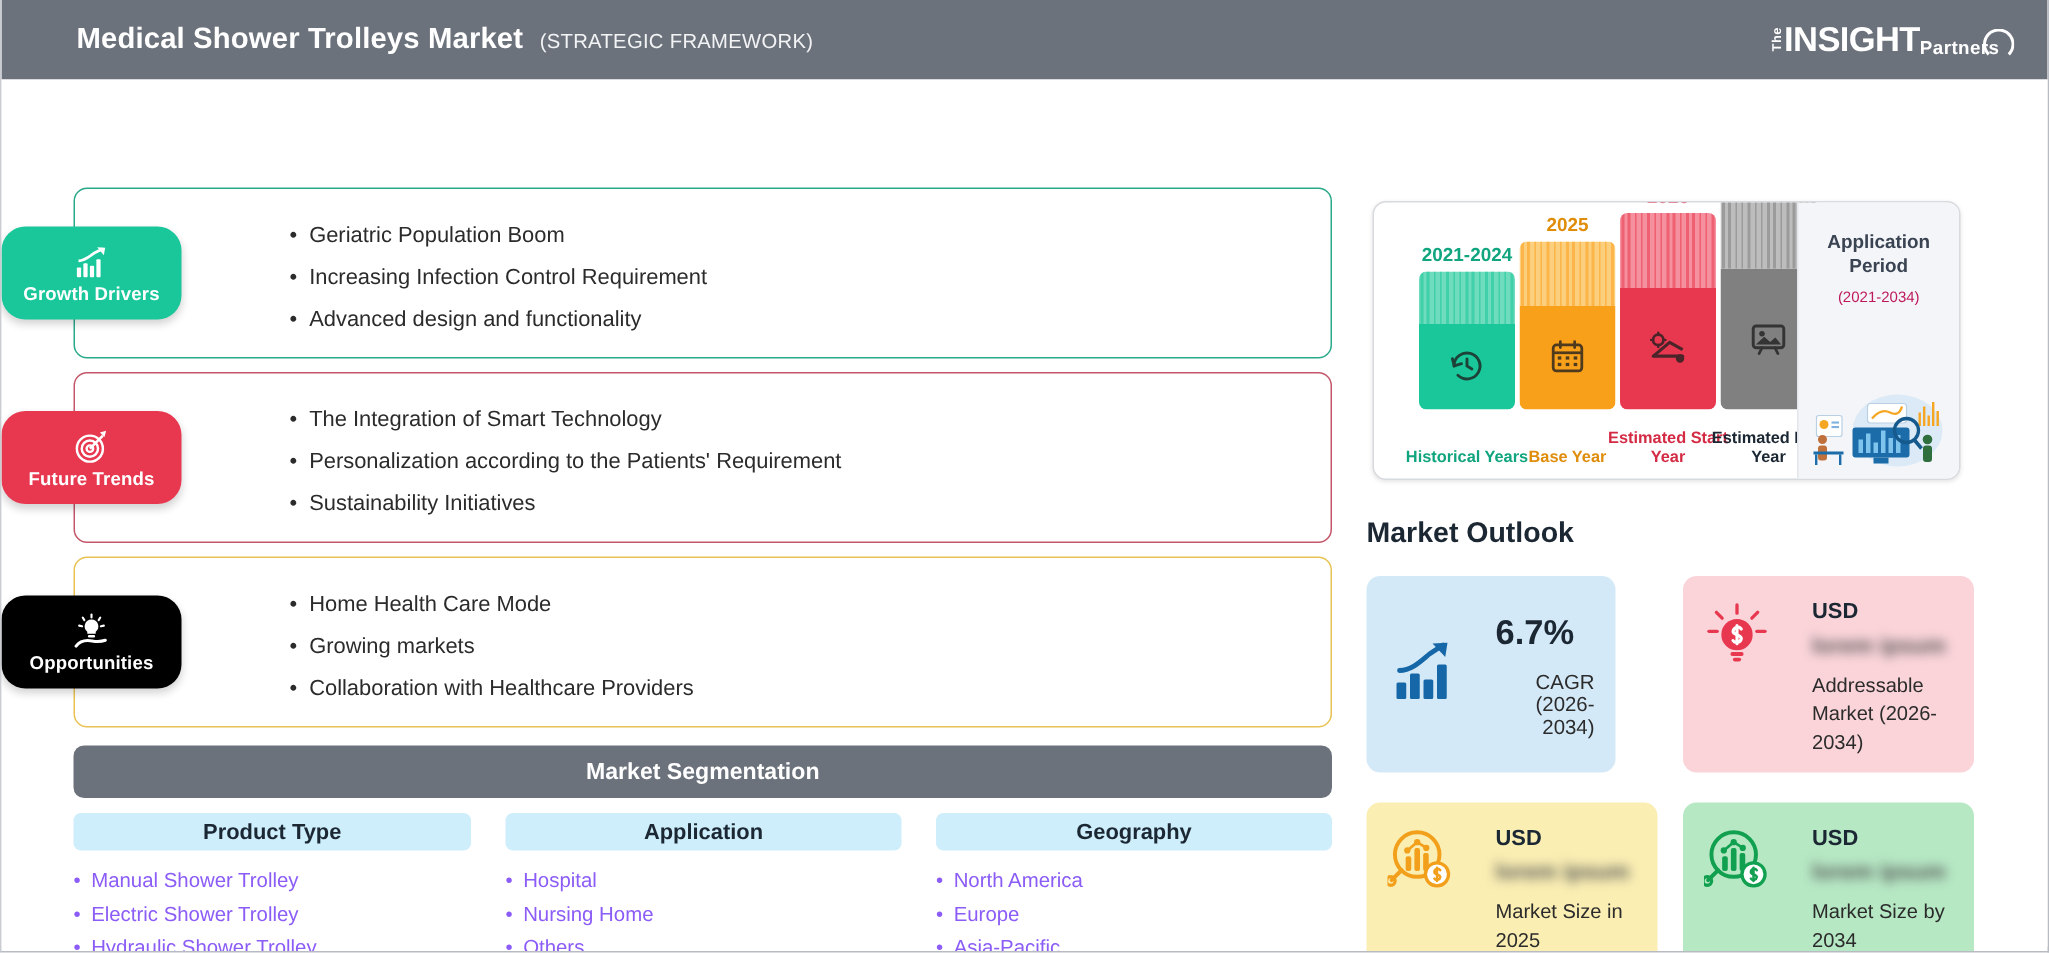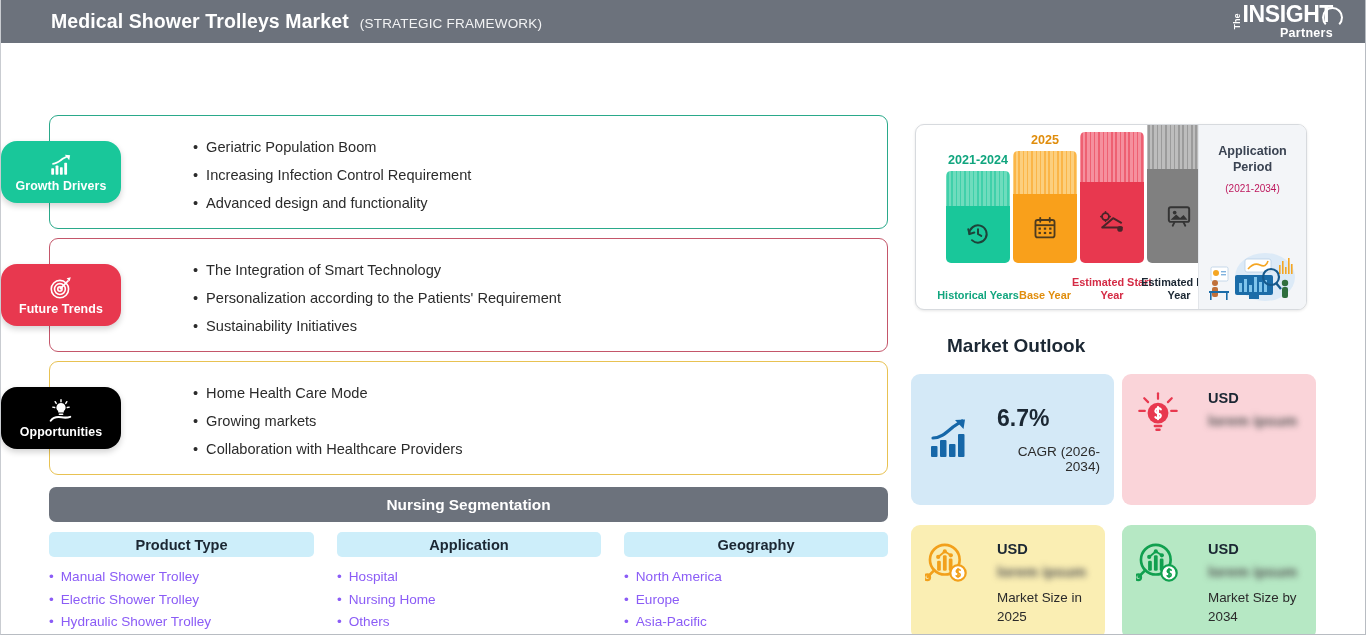--- a/index.html
+++ b/index.html
@@ -9,35 +9,35 @@
     background:#ffffff;
     color:#222;
     overflow:hidden;
     border-right:1px solid #b8bcc2;
     border-bottom:1px solid #b8bcc2;
     border-left:1px solid #c9ccd1;
   }
 
   
   .header {
-    height:43px; background:#6c727c;
+    height:53px; background:#6c727c;
     display:flex; align-items:center; justify-content:space-between;
     padding:0 22px 0 50px;
   }
   .header-titles { display:flex; align-items:baseline; gap:11px; }
   .header-title { color:#fff; font-size:19.5px; font-weight:bold; letter-spacing:.1px; }
   .header-sub { color:#f2f3f4; font-size:13.5px; font-weight:normal; letter-spacing:.2px; }
 
   .logo { display:flex; align-items:center; position:relative; padding-right:10px; }
   .logo-the {
     color:#fff; font-size:8.5px; font-weight:bold;
     writing-mode:vertical-rl; transform:rotate(180deg);
     letter-spacing:.4px; margin-right:1px; line-height:1;
   }
-  .logo-main { display:flex; flex-direction:column; align-items:flex-end; line-height:1; }
+  .logo-main { display:flex; flex-direction:row; align-items:flex-end; line-height:1; }
   .logo-insight { color:#fff; font-size:23px; font-weight:bold; letter-spacing:-.4px; }
   .logo-partners { color:#fff; font-size:12.5px; font-weight:bold; letter-spacing:.3px; margin-top:1px; }
   .logo-ring {
     position:absolute; right:0px; top:4px;
     width:21px; height:21px; border:2.6px solid #fff; border-radius:50%;
     border-bottom-color:transparent;
   }
 
   
   .canvas { position:relative; width:1366px; height:578px; background:#fff; }
@@ -112,21 +112,21 @@
   }
   .assess-t1, .assess-t2 {
     text-align:center; font-size:12.6px; font-weight:bold; color:#3a4352; line-height:1.3;
   }
   .assess-t2 { font-weight:normal; font-size:10px; margin-top:6px; color:#be185d; }
   .assess-illus { position:absolute; bottom:6px; left:6px; width:96px; height:56px; }
 
   
   .outlook-title {
     position:absolute; left:910px; top:292px;
-    font-size:19px; font-weight:bold; color:#1b2733;margin-left:36px;
+    font-size:19px; font-weight:bold; color:#1b2733;
   }
   .ocard { position:absolute; border-radius:9px; }
   .ocard-inner { display:flex; gap:28px; padding:16px 14px 14px 14px; height:100%; }
   .ocard-body { display:flex; flex-direction:column; }
   .ocard-usd { font-size:14.6px; font-weight:bold; color:#1b2733; line-height:1.1; }
   .ocard-blur {
     font-size:15px; font-weight:bold; color:#555;
     filter:blur(3.4px); margin-top:7px; line-height:1.1; user-select:none;
   }
   .ocard-cap { font-size:13.4px; color:#2b2b2b; line-height:1.45; margin-top:7px; max-width:118px; }
@@ -209,21 +209,21 @@
         <div class="badge-label">Opportunities</div>
       </div>
       <ul class="strat-bullets" style="left: 192px; top: 343px;">
         <li>Home Health Care Mode</li>
         <li>Growing markets</li>
         <li>Collaboration with Healthcare Providers</li>
       </ul>
     </div>
 
   <div class="seg-header">
-    <span>Nursing Segmentation</span>
+    <span>Market Segmentation</span>
   </div>
   <div id="seg-host">
       <div class="seg-col" style="left: 48px; width: 265px;">
         <div class="seg-col-head">
           <span>Product Type</span>
         </div>
         <ul class="seg-list">
           <li>Manual Shower Trolley</li>
           <li>Electric Shower Trolley</li>
           <li>Hydraulic Shower Trolley</li>
@@ -425,21 +425,21 @@
           </g>
         <rect x="4" y="44" width="20" height="2" fill="#1b6ca8"></rect>
         <rect x="5" y="46" width="1.6" height="7" fill="#1b6ca8"></rect>
           <rect x="21" y="46" width="1.6" height="7" fill="#1b6ca8"></rect>
       </svg>
     </div>
   </div>
 
   <div class="outlook-title">Market Outlook</div>
   <div id="outlook-host">
-      <div class="ocard" style="left: 910px; top: 331px; width: 203px; height: 131px; background: rgb(212, 233, 247);">
+      <div class="ocard" style="left: 910px; top: 331px; width: 166px; height: 131px; background: rgb(212, 233, 247);">
         <div class="ocard-inner" style="align-items:center;padding-left:18px;">
           <div class="ocard-ico"><svg class="ocard-svg" style="width:40px;height:40px" viewBox="0 0 40 40">
               <g fill="#1667a8">
                 <rect x="2" y="27" width="6.5" height="11" rx="1"></rect>
                 <rect x="11" y="21" width="6.5" height="17" rx="1"></rect>
                 <rect x="20" y="25" width="6.5" height="13" rx="1"></rect>
                 <rect x="29" y="15" width="6.5" height="23" rx="1"></rect>
               </g>
               <path d="M4 19 C12 19 18 13 24 8 L33 2" stroke="#1667a8" stroke-width="3.2" fill="none" stroke-linecap="round"></path>
               <path d="M26 1 L36 0.5 L34.5 10 Z" fill="#1667a8"></path>
@@ -461,20 +461,21 @@
                 <line x1="37" y1="19" x2="32" y2="19"></line>
               </g>
               <circle cx="20" cy="21" r="9.5" fill="#e8384f"></circle>
               <path d="M20 15.5 v11 M22.6 17.6 a2.8 2.8 0 0 0 -5 1.4 c0 2.6 5 1.8 5 4.4 a2.8 2.8 0 0 1 -5 1.2" stroke="#fff" stroke-width="1.9" fill="none" stroke-linecap="round"></path>
               <rect x="16" y="31.5" width="8" height="2.4" rx="1.2" fill="#e8384f"></rect>
               <rect x="17.5" y="35" width="5" height="2.2" rx="1.1" fill="#e8384f"></rect>
             </svg></div>
           <div class="ocard-body">
             <div class="ocard-usd">USD</div>
             <div class="ocard-blur">lorem ipsum</div>
+            <div class="ocard-cap">Addressable Market (2026-2034)</div>
           </div>
         </div>
       </div>
       <div class="ocard" style="left: 910px; top: 482px; width: 194px; height: 114px; background: rgb(250, 238, 179);">
         <div class="ocard-inner" style="">
           <div class="ocard-ico"><svg class="ocard-svg" style="width:44px;height:44px" viewBox="0 0 40 40">
               <circle cx="18" cy="17" r="13.5" fill="none" stroke="#f2a01b" stroke-width="2.4"></circle>
               <g fill="#f2a01b">
                 <rect x="11" y="18" width="3.4" height="9" rx="1.2"></rect>
                 <rect x="16.3" y="13" width="3.4" height="14" rx="1.2"></rect>

